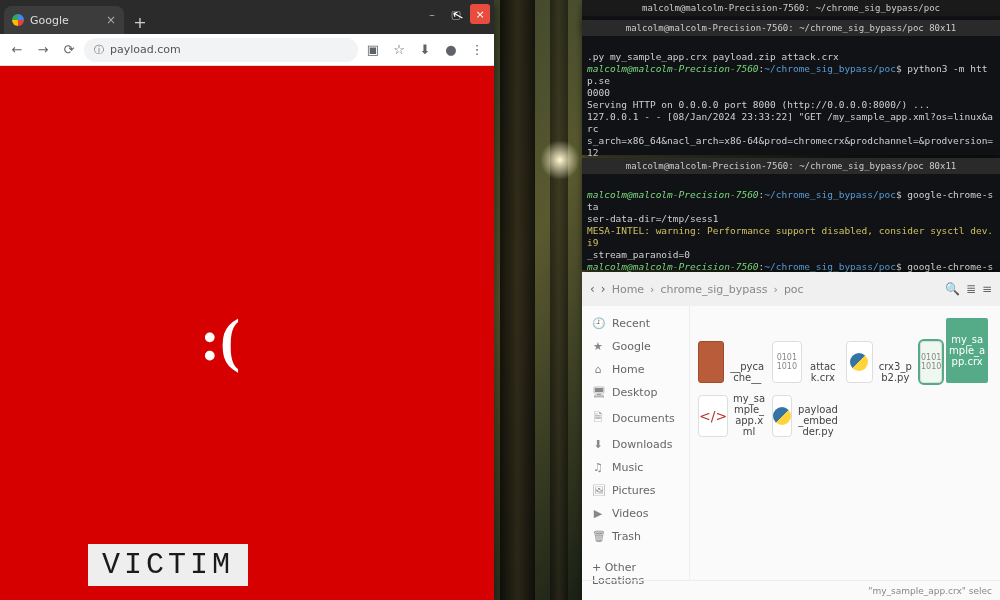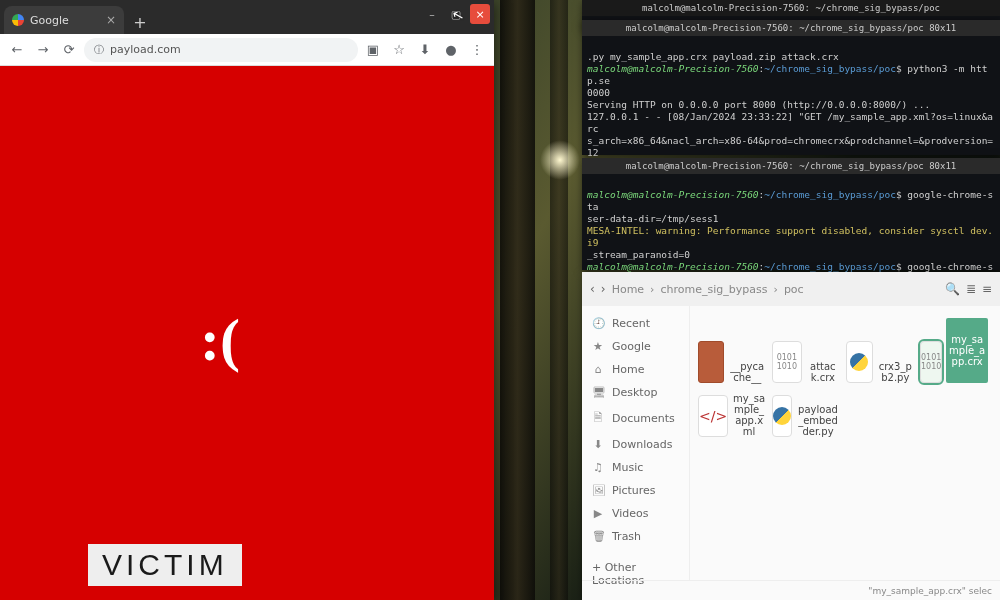--- a/index.html
+++ b/index.html
@@ -40,21 +40,21 @@
     padding:0 6px; gap:4px;
   }
   .nbtn { width:22px; height:22px; color:#5f6368; font-size:13px; display:flex; align-items:center; justify-content:center; border-radius:50%; }
   .omni { flex:1; height:24px; background:#f1f3f4; border-radius:12px; display:flex; align-items:center; padding:0 10px; font-size:11px; color:#555; gap:6px; }
   .lock { font-size:10px; color:#5f6368; }
   .rbtn { width:22px; height:22px; color:#5f6368; font-size:13px; display:flex; align-items:center; justify-content:center; }
   .viewport { flex:1; background:#d60000; position:relative; }
   .sadface { position:absolute; left:200px; top:240px; color:#fff; font-size:60px; font-weight:bold; font-family:Georgia,serif; }
   .victim-label {
     position:absolute; bottom:14px; left:88px; background:#eeeeee; color:#1a1a1a;
-    font-family:Liberation Sans, sans-serif; font-size:30px; letter-spacing:4px;
+    font-family:Liberation Mono, monospace; font-size:30px; letter-spacing:4px;
     padding:4px 14px;
   }
 
   
   .attacker-label {
     position:absolute; right:0; top:115px; color:#fff;
     font-family:"Courier New",monospace; font-size:34px; letter-spacing:3px;
     text-shadow:1px 1px 2px #000;
   }
 

